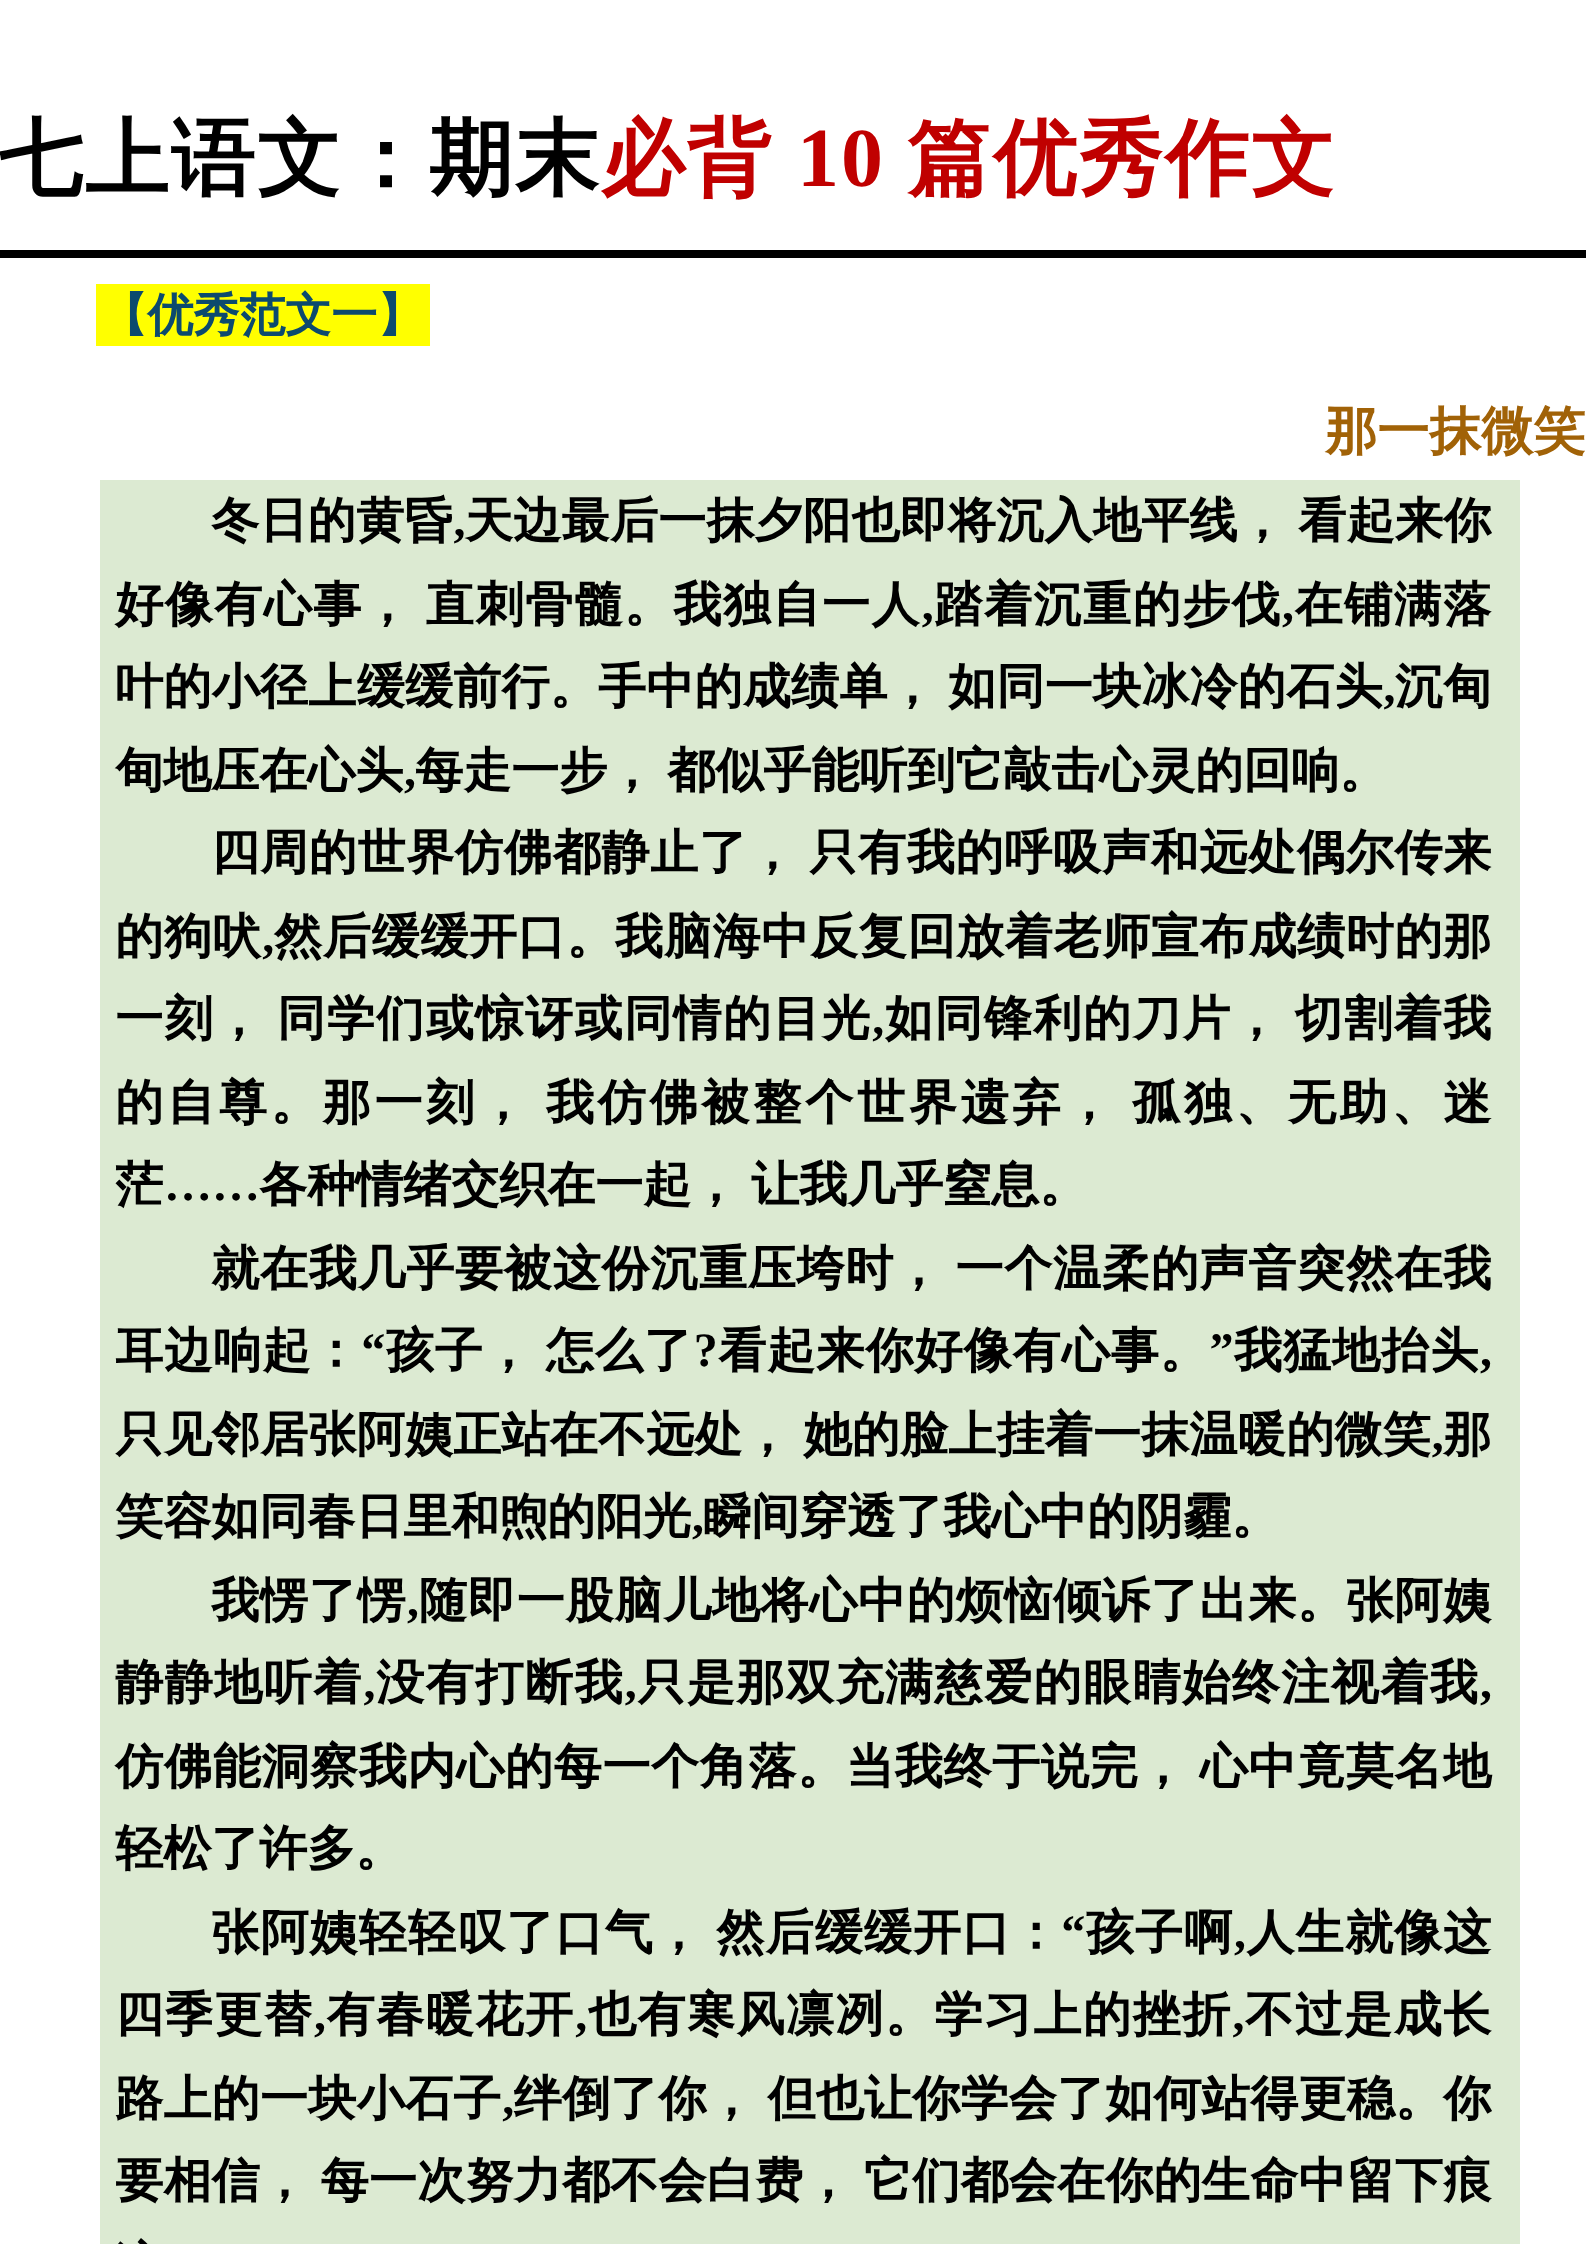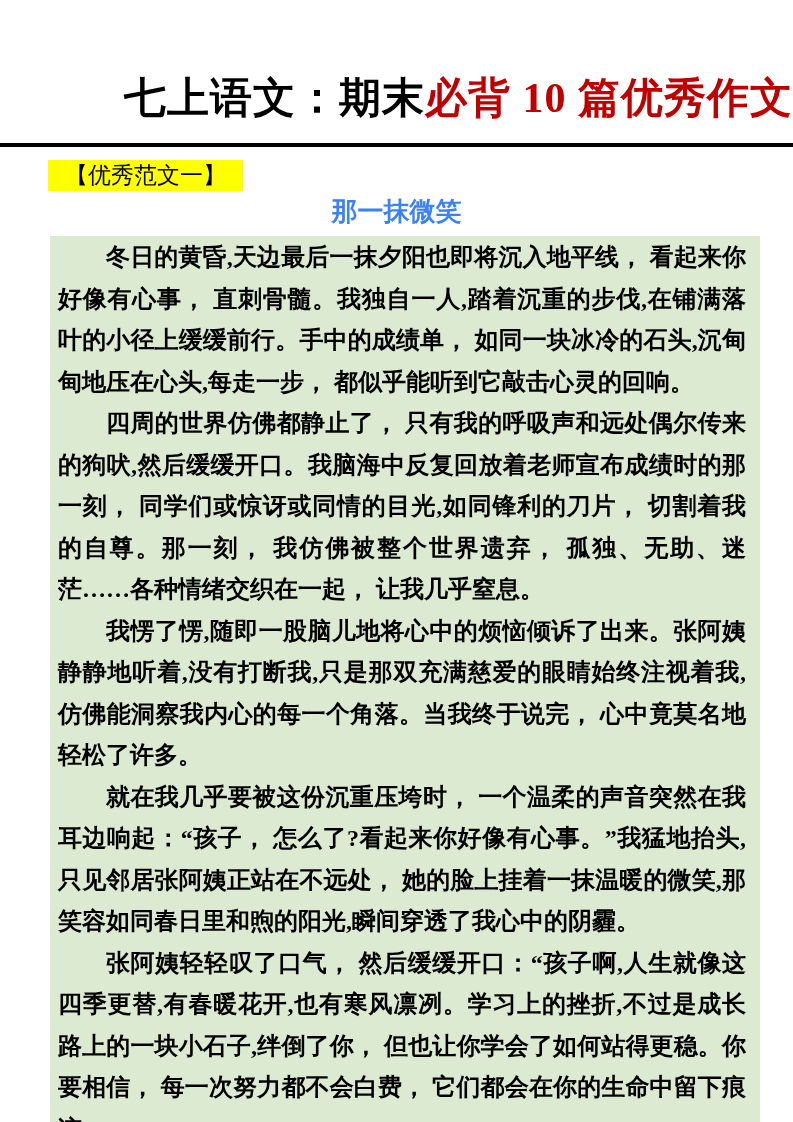--- a/index.html
+++ b/index.html
@@ -9,22 +9,22 @@
   }
   body {
     width: 793px;
     height: 1122px;
     position: relative;
     overflow: hidden;
     font-family: "Liberation Serif", "DejaVu Serif", serif;
     color: #000000;
   }
   .doc-header {
-    margin: 72px 0 0 0;
-    text-align: right;
+    margin: 54px 0 0 0;
+    text-align: left;
     font-size: 42px;
     font-weight: bold;
     line-height: 52px;
     letter-spacing: 1px;
     white-space: nowrap;
   }
   .doc-header .title-red {
     color: #c00000;
   }
   .header-rule {
@@ -32,30 +32,30 @@
     border-top: 4px solid #000000;
     width: 100%;
     margin: 19px 0 0 0;
   }
   .section-label-wrap {
     margin: 13px 0 0 48px;
   }
   .section-label {
     display: inline-block;
     background: #ffff00;
-    color: #000000;
+    color: #0c4a6e;
     font-size: 23px;
-    font-weight: normal;
+    font-weight: bold;
     line-height: 31px;
-    padding: 0 17px;
+    padding: 0 3px;
   }
   .essay-title {
-    margin: 6px 0 9px 0;
-    text-align: center;
-    color: #3b82f6;
+    margin: 28px 0 9px 0;
+    text-align: right;
+    color: #a16207;
     font-size: 26px;
     font-weight: bold;
     line-height: 30px;
   }
   .essay-body {
     margin: 0 33px 0 50px;
     background: #dcead2;
     padding: 1px 14px 7px 8px;
     font-size: 24px;
     font-weight: bold;
@@ -76,17 +76,17 @@
 
 <div class="section-label-wrap">
   <span class="section-label">【优秀范文一】</span>
 </div>
 
 <h2 class="essay-title">那一抹微笑</h2>
 
 <div class="essay-body">
   <p>冬日的黄昏,天边最后一抹夕阳也即将沉入地平线， 看起来你好像有心事， 直刺骨髓。我独自一人,踏着沉重的步伐,在铺满落叶的小径上缓缓前行。手中的成绩单， 如同一块冰冷的石头,沉甸甸地压在心头,每走一步， 都似乎能听到它敲击心灵的回响。</p>
   <p>四周的世界仿佛都静止了， 只有我的呼吸声和远处偶尔传来的狗吠,然后缓缓开口。我脑海中反复回放着老师宣布成绩时的那一刻， 同学们或惊讶或同情的目光,如同锋利的刀片， 切割着我的自尊。那一刻， 我仿佛被整个世界遗弃， 孤独、无助、迷茫……各种情绪交织在一起， 让我几乎窒息。</p>
+  <p>就在我几乎要被这份沉重压垮时， 一个温柔的声音突然在我耳边响起：“孩子， 怎么了?看起来你好像有心事。”我猛地抬头,只见邻居张阿姨正站在不远处， 她的脸上挂着一抹温暖的微笑,那笑容如同春日里和煦的阳光,瞬间穿透了我心中的阴霾。</p>
   <p>我愣了愣,随即一股脑儿地将心中的烦恼倾诉了出来。张阿姨静静地听着,没有打断我,只是那双充满慈爱的眼睛始终注视着我,仿佛能洞察我内心的每一个角落。当我终于说完， 心中竟莫名地轻松了许多。</p>
-  <p>就在我几乎要被这份沉重压垮时， 一个温柔的声音突然在我耳边响起：“孩子， 怎么了?看起来你好像有心事。”我猛地抬头,只见邻居张阿姨正站在不远处， 她的脸上挂着一抹温暖的微笑,那笑容如同春日里和煦的阳光,瞬间穿透了我心中的阴霾。</p>
   <p>张阿姨轻轻叹了口气， 然后缓缓开口：“孩子啊,人生就像这四季更替,有春暖花开,也有寒风凛冽。学习上的挫折,不过是成长路上的一块小石子,绊倒了你， 但也让你学会了如何站得更稳。你要相信， 每一次努力都不会白费， 它们都会在你的生命中留下痕迹。</p>
 
 </div>
 
 </body></html>

